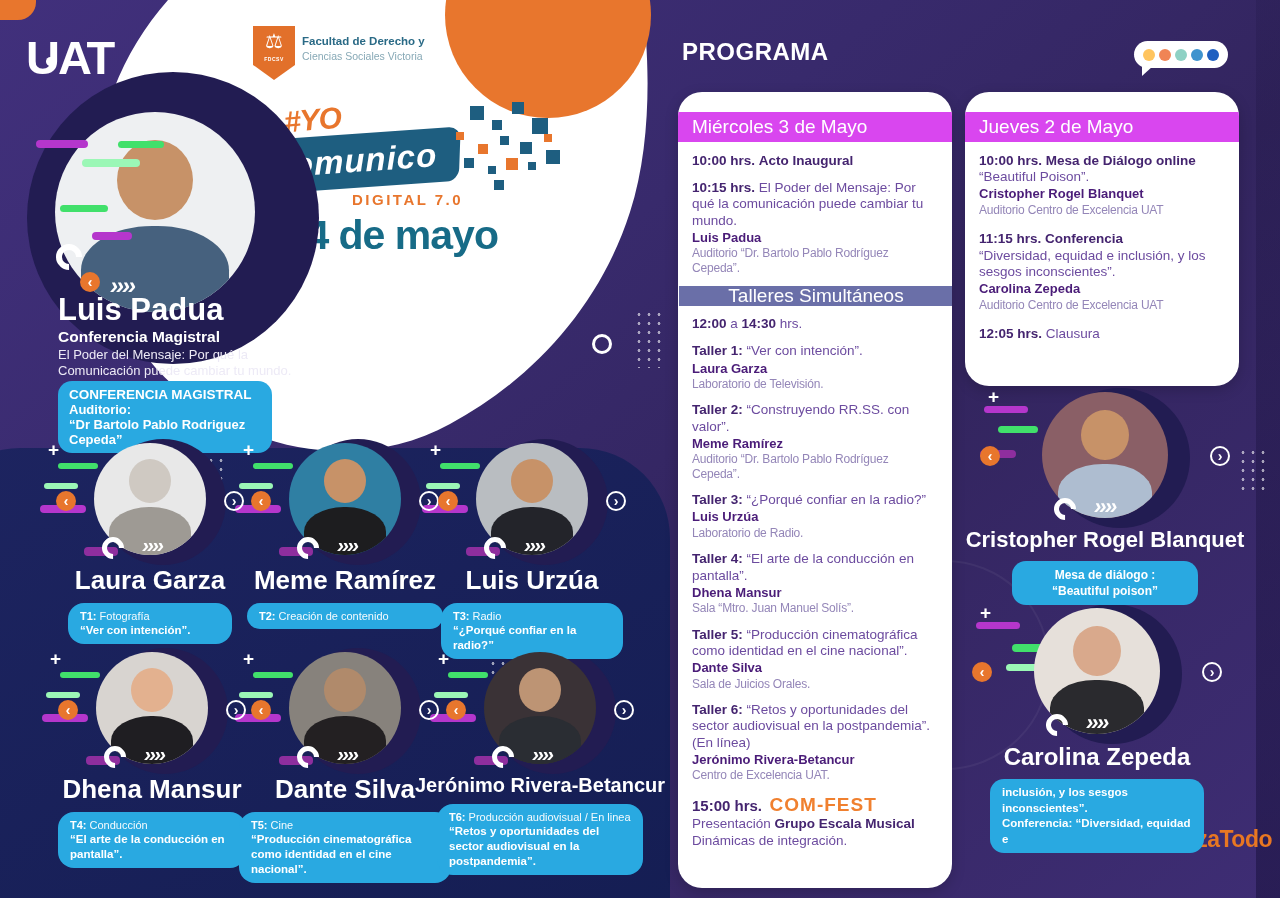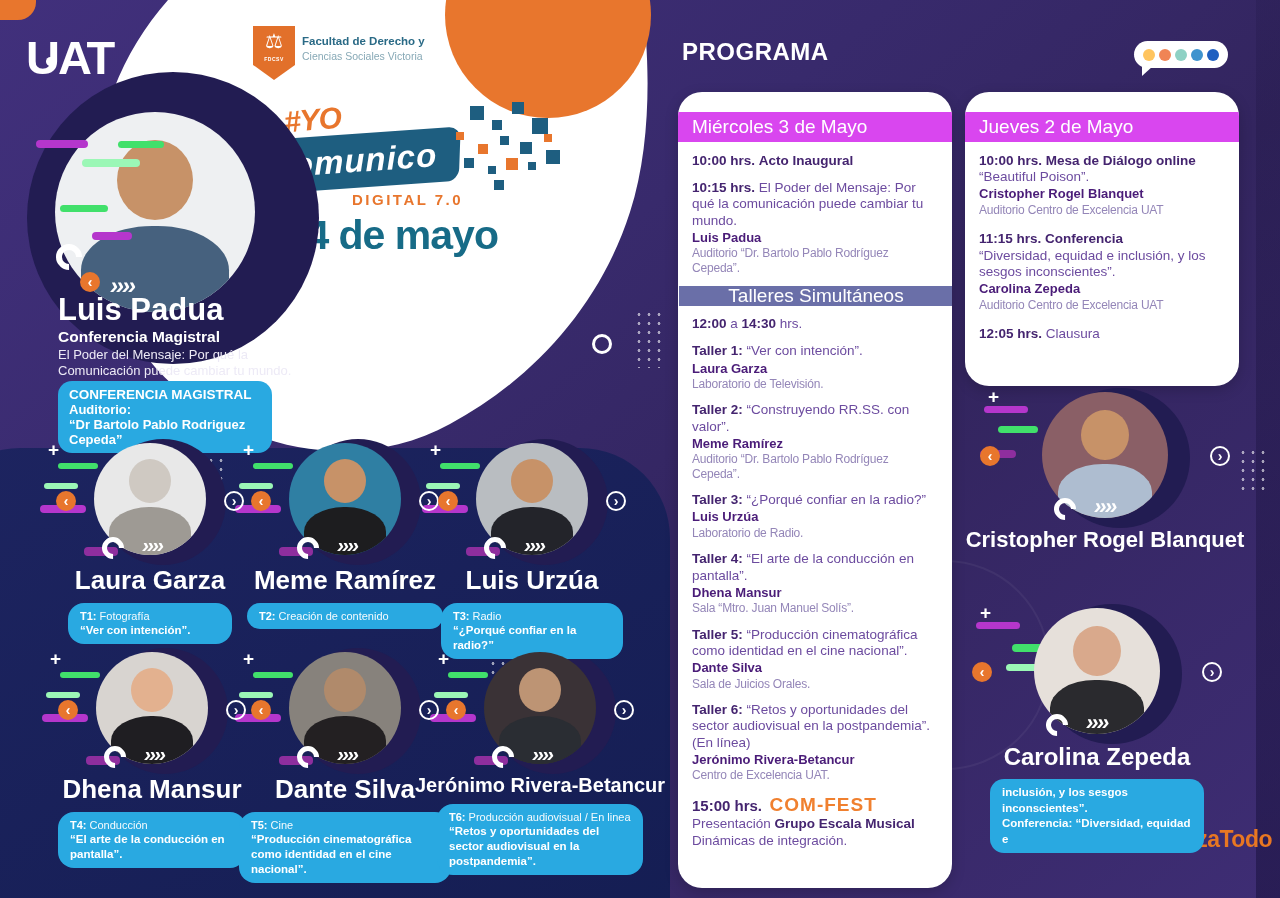--- a/index.html
+++ b/index.html
@@ -390,20 +390,24 @@
     <div class="bar g-mag" style="left:14px;top:14px;width:44px;height:7px;"></div>
     <div class="bar g-green" style="left:28px;top:34px;width:40px;height:7px;"></div>
     <div class="bar g-mag2" style="left:10px;top:58px;width:36px;height:8px;"></div>
     <div class="plus" style="left:18px;top:-6px;">+</div>
     <div class="photo" style="--pbg:#8a5f66;--skin:#c79268;--suit:#aebdd0;"></div>
     <div class="navL">‹</div>
     <div class="navR">›</div>
     <div class="cres"></div>
     <div class="chev">››››</div>
     <div class="guest-name">Cristopher Rogel Blanquet</div>
+    <div class="guest-badge" style="width:186px;">
+      <div>Mesa de diálogo :</div>
+      <div>“Beautiful poison”</div>
+    </div>
   </div>
 
   <div class="guest" style="left:962px;top:608px;">
     <div class="blob"></div>
     <div class="bar g-mag" style="left:14px;top:14px;width:44px;height:7px;"></div>
     <div class="bar g-green" style="left:50px;top:36px;width:52px;height:8px;"></div>
     <div class="bar g-green2" style="left:44px;top:56px;width:44px;height:7px;"></div>
     <div class="plus" style="left:18px;top:-6px;">+</div>
     <div class="photo" style="--pbg:#e6e0da;--skin:#d9a98c;--suit:#2a2a2e;"></div>
     <div class="navL">‹</div>

